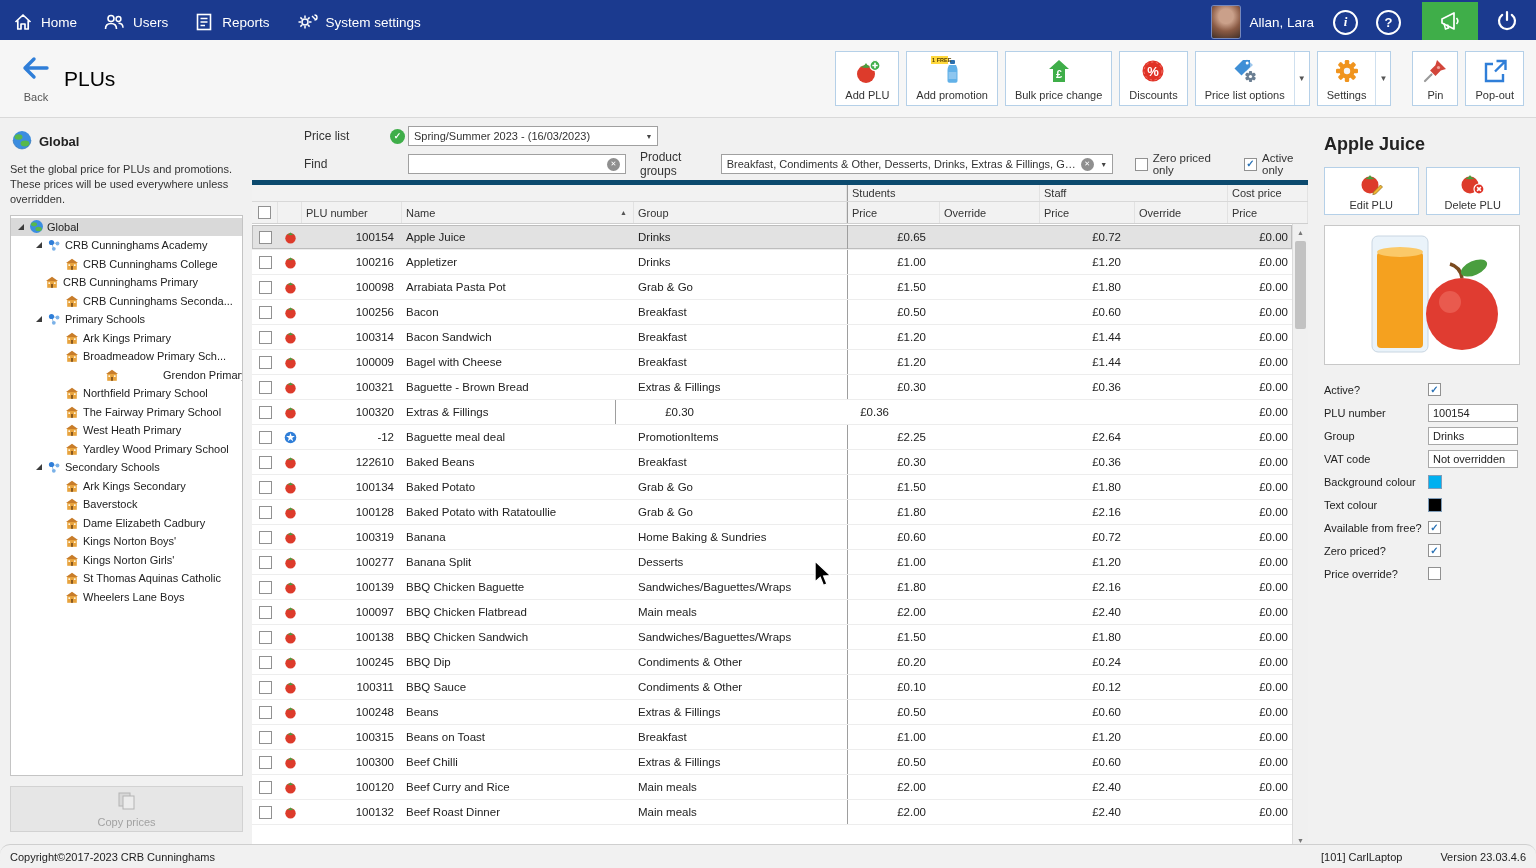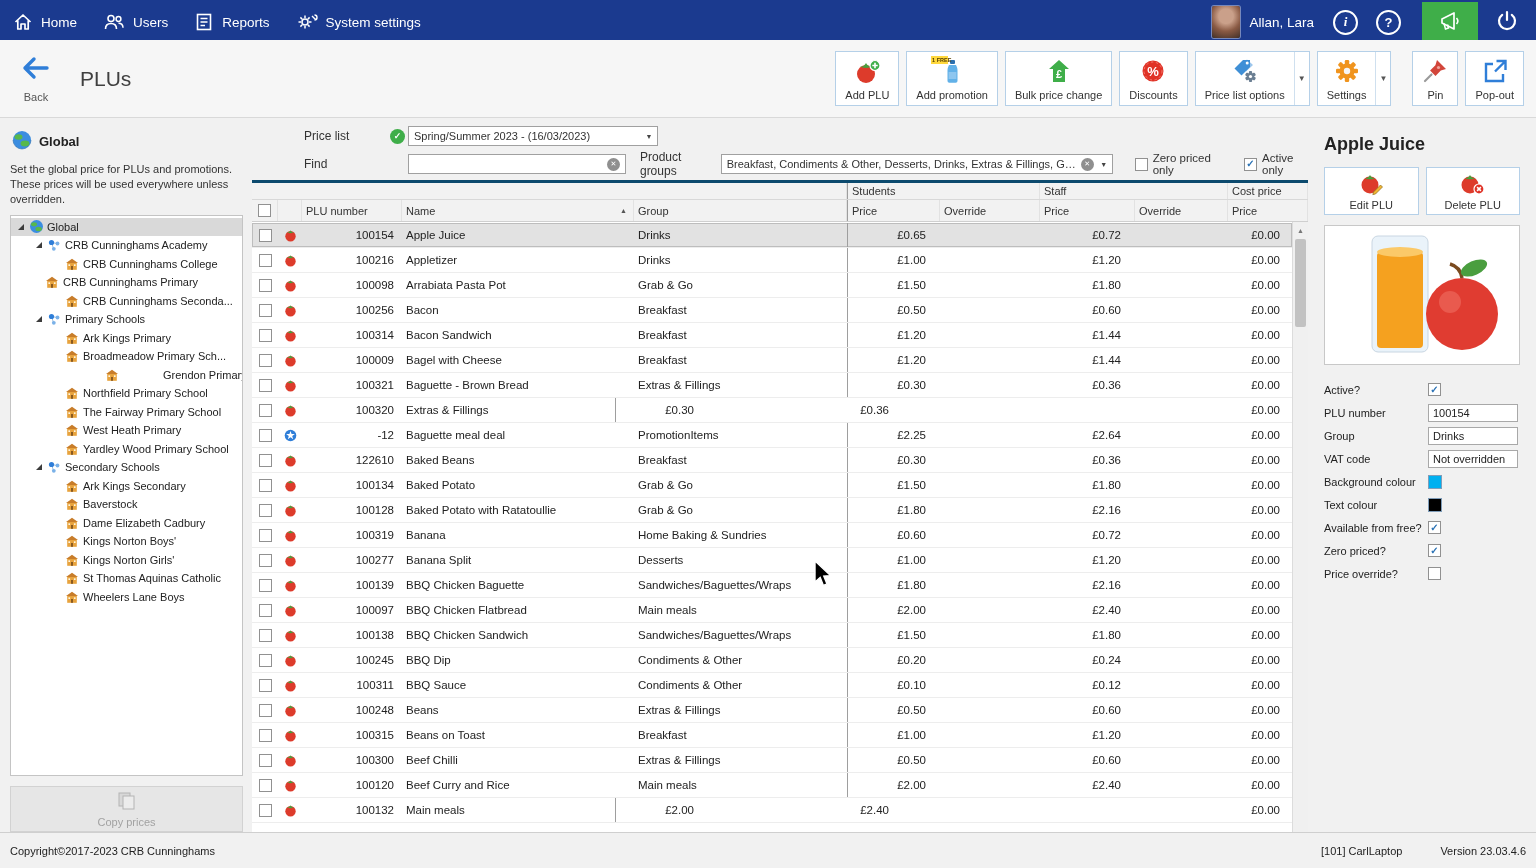--- a/index.html
+++ b/index.html
@@ -14,21 +14,21 @@
   .user-chip { display:flex; align-items:center; gap:9px; padding:0 10px; height:100%; cursor:pointer; font-size:13.5px; }
   .avatar { width:28px; height:32px; border-radius:2px; background:radial-gradient(circle at 50% 32%, #caa08a 0 28%, #8a5a44 58%, #402f28 100%); box-shadow:0 0 0 1px rgba(255,255,255,.4); }
   .nav-circle { width:25px; height:25px; border:2px solid #fff; border-radius:50%; display:flex; align-items:center; justify-content:center; color:#fff; font-size:13px; font-weight:bold; margin:0 9px; cursor:pointer; }
   .nav-tile { width:56px; height:40px; background:#3fae49; display:flex; align-items:center; justify-content:center; margin-left:12px; cursor:pointer; }
   .nav-power { width:58px; height:40px; display:flex; align-items:center; justify-content:center; cursor:pointer; }
 
   
   .toolbar { position:absolute; top:40px; left:0; right:0; height:78px; background:#f6f6f6; border-bottom:1px solid #d9d9d9; display:flex; align-items:center; padding:0 12px; }
   .back-btn { width:48px; display:flex; flex-direction:column; align-items:center; gap:7px; cursor:pointer; }
   .back-label { font-size:11px; color:#555; }
-  .page-title { font-size:21px; color:#404040; margin-left:20px; }
+  .page-title { font-size:21px; color:#000000; margin-left:4px; }
   .toolbar-buttons { margin-left:auto; display:flex; align-items:stretch; gap:7px; }
   .tbtn { border:1px solid #b5d0e8; background:#fff; height:55px; padding:5px 9px 4px; display:flex; flex-direction:column; align-items:center; justify-content:space-between; font-size:11px; color:#333; cursor:pointer; white-space:nowrap; }
   .tbtn .ticon { height:28px; display:flex; align-items:center; justify-content:center; position:relative; }
   .tbtn-split { border:1px solid #b5d0e8; background:#fff; height:55px; display:flex; cursor:pointer; }
   .tbtn-split .tbtn-main { border:none; height:100%; }
   .tbtn-dd { width:15px; border-left:1px solid #cfe0ef; display:flex; align-items:center; justify-content:center; color:#555; font-size:8px; }
   .gap-left { margin-left:14px; }
   .promo-badge { position:absolute; left:-8px; top:-1px; background:#ffd83d; color:#553f00; font-size:5.5px; line-height:6px; font-weight:bold; padding:1px 1px; width:17px; text-align:center; }
 
   
@@ -59,21 +59,21 @@
   .find-input { flex:1; border:none; outline:none; font-size:11px; padding:0 4px; height:100%; font-family:inherit; background:transparent; }
   .clear-btn { width:13px; height:13px; border-radius:50%; background:#8f8f8f; color:#fff; font-size:7px; display:flex; align-items:center; justify-content:center; flex:none; cursor:pointer; margin:0 2px; }
   .clear-btn::after { content:"✕"; }
   .pg-label { margin:0 10px 0 14px; font-size:12px; color:#333; }
   .fcheck { display:flex; align-items:center; gap:5px; margin-left:22px; font-size:11.5px; cursor:pointer; }
 
   .cb { width:13px; height:13px; background:#fff; border:1px solid #919191; display:inline-flex; align-items:center; justify-content:center; font-size:10px; line-height:1; color:#2a72b5; font-weight:bold; flex:none; }
   .cb.checked::after { content:"✓"; }
 
   
-  .table { position:absolute; top:62px; left:0; right:0; bottom:0; background:#fff; border-top:3px solid #0c4a6e; }
+  .table { position:absolute; top:62px; left:0; right:0; bottom:0; background:#fff; border-top:5px solid #0c4a6e; }
   .thead-group { height:17px; background:#f2f2f2; border-bottom:1px solid #d8d8d8; font-size:11px; color:#333; display:flex; }
   .thead { height:22px; background:#f2f2f2; border-bottom:1px solid #cfcfcf; font-size:11px; color:#333; display:flex; }
   .tbody { position:absolute; top:40px; bottom:0; left:0; right:16px; overflow:hidden; }
   .trow { height:25px; display:flex; border-bottom:1px solid #ededed; font-size:11.5px; color:#222; cursor:pointer; }
   .trow.selected { background:#e2e2e2; box-shadow:inset 0 0 0 1px #bdbdbd; }
   .c { height:100%; display:flex; align-items:center; overflow:hidden; white-space:nowrap; flex:none; }
   .ck { width:26px; justify-content:center; }
   .ic { width:24px; justify-content:center; }
   .plu { width:100px; }
   .nm { width:232px; padding-left:4px; }
@@ -83,21 +83,21 @@
   .pr2 { width:95px; }
   .ov2 { width:93px; }
   .cost { flex:1; }
   .sep { border-left:1px solid #9e9e9e; }
   .thead .c, .thead-group .c { padding-left:4px; border-right:1px solid #e2e2e2; }
   .thead .ck, .thead .ic { padding-left:0; justify-content:center; }
   .thead .nm { justify-content:space-between; padding-right:6px; }
   .sort { font-size:7px; color:#555; }
   .trow .plu { justify-content:flex-end; padding-right:8px; }
   .trow .pr1, .trow .pr2 { justify-content:flex-end; padding-right:14px; }
-  .trow .cost { justify-content:flex-end; padding-right:12px; }
+  .trow .cost { justify-content:flex-end; padding-right:4px; }
   .g-blank { width:595px; }
   .g-students { width:193px; border-left:1px solid #9e9e9e; }
   .g-staff { width:188px; }
   .g-cost { flex:1; }
   .vscroll { position:absolute; right:0; top:39px; bottom:0; width:16px; background:#f0f0f0; border-left:1px solid #dcdcdc; }
   .sc-btn { height:16px; display:flex; align-items:center; justify-content:center; font-size:7px; color:#777; cursor:pointer; }
   .sc-btn.down { position:absolute; bottom:0; left:0; right:0; }
   .sc-thumb { position:absolute; top:17px; left:2px; right:2px; height:88px; background:#c2c2c2; border-radius:2px; cursor:grab; }
 
   
@@ -107,21 +107,21 @@
   .rp-btn { flex:1; height:48px; background:#fff; border:1px solid #b5d0e8; display:flex; flex-direction:column; align-items:center; justify-content:center; gap:1px; font-size:11px; cursor:pointer; }
   .rp-image { margin-top:10px; height:140px; background:#fff; border:1px solid #c8c8c8; display:flex; align-items:center; justify-content:center; overflow:hidden; }
   .rp-fields { margin-top:13px; }
   .rp-field { display:flex; align-items:center; height:23px; font-size:11px; color:#222; }
   .rp-field .lbl { width:104px; flex:none; }
   .rp-field .ctl { flex:1; display:flex; align-items:center; }
   .rp-input { width:90px; height:18px; background:#fff; border:1px solid #a8a8a8; font-size:11px; padding:0 4px; display:inline-flex; align-items:center; overflow:hidden; white-space:nowrap; }
   .swatch { width:14px; height:14px; border:1px solid #7f9db9; display:inline-block; }
 
   
-  .statusbar { position:absolute; left:0; right:0; bottom:0; height:36px; background:#f1f1f1; border-top:1px solid #cfcfcf; display:flex; align-items:center; font-size:11px; color:#222; padding:0 10px; }
+  .statusbar { position:absolute; left:0; right:0; bottom:0; height:24px; background:#f1f1f1; border-top:1px solid #cfcfcf; display:flex; align-items:center; font-size:11px; color:#222; padding:0 10px;border-radius:10px; }
   .sb-right { margin-left:auto; display:flex; gap:38px; }
 
   .cursor { position:absolute; left:813px; top:560px; z-index:50; pointer-events:none; }
 </style>
 </head>
 <body>
 
 <div class="topnav">
   <div class="nav-item">
     <span class="nav-icon">
@@ -1114,20 +1114,21 @@
           <div class="c ck">
             <span class="cb"></span>
           </div>
           <div class="c ic">
             <svg width="13" height="13" viewBox="0 0 13 13">
               <circle cx="6.5" cy="7.2" r="5.2" fill="#dd3b2b"></circle>
               <path d="M6.5 1.2 C5.8 2.6 4.4 3.4 2.9 3.3 C4.1 4.4 8.9 4.4 10.1 3.3 C8.6 3.4 7.2 2.6 6.5 1.2" fill="#4a9e3f"></path>
             </svg>
           </div>
           <div class="c plu">100132</div>
+          <div class="c nm">Beef Roast Dinner</div>
           <div class="c gp">Main meals</div>
           <div class="c pr1 sep">£2.00</div>
           <div class="c ov1"></div>
           <div class="c pr2">£2.40</div>
           <div class="c ov2"></div>
           <div class="c cost">£0.00</div>
         </div>
       </div>
     <div class="vscroll">
       <div class="sc-btn up">▲</div>

